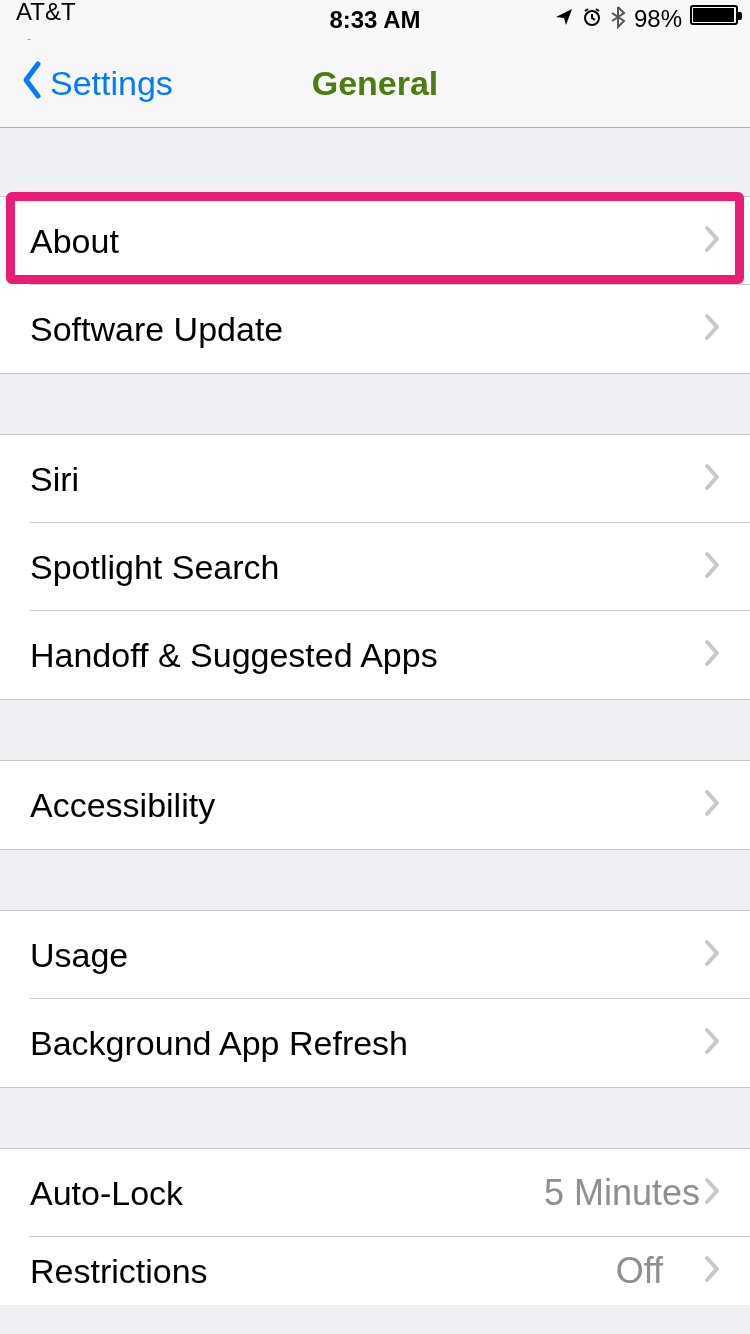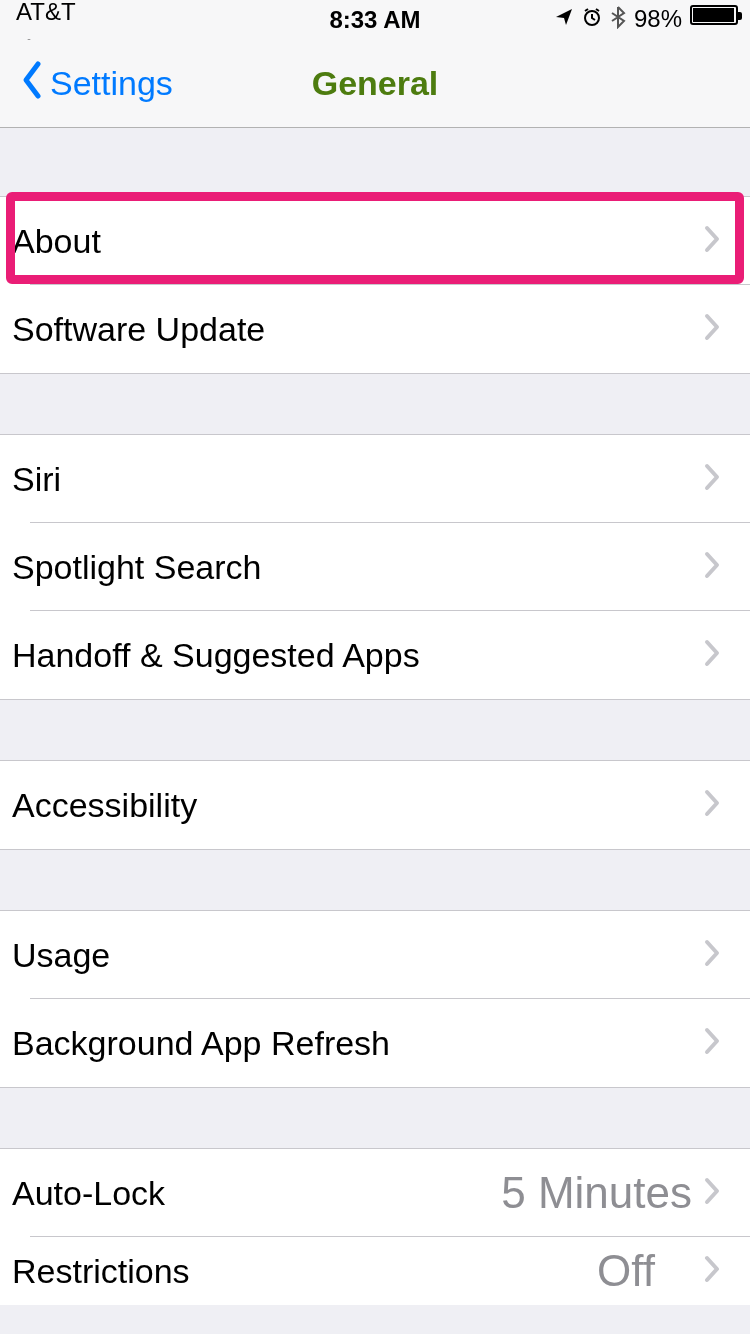--- a/index.html
+++ b/index.html
@@ -66,34 +66,34 @@
   .group-gap.first { height: 68px; }
   .table-group {
     background: #fff;
     border-top: 1px solid #c8c7cc;
     border-bottom: 1px solid #c8c7cc;
   }
   .table-row {
     height: 88px;
     display: flex;
     align-items: center;
-    padding: 0 30px 0 12px;
+    padding: 0 30px 0 30px;
     position: relative;
     cursor: pointer;
   }
   .table-row .label {
     font-size: 34px;
     color: #000;
     font-weight: 400;
     flex: 1;
   }
   .table-row .value {
-    font-size: 44px;
+    font-size: 36px;
     color: #8e8e93;
-    margin-right: 12px;
+    margin-right: 4px;
   }
   .table-row .chevron {
     color: #c7c7cc;
   }
   .row-sep {
     position: absolute;
     left: 30px;
     right: 0;
     bottom: 0;
     height: 1px;

